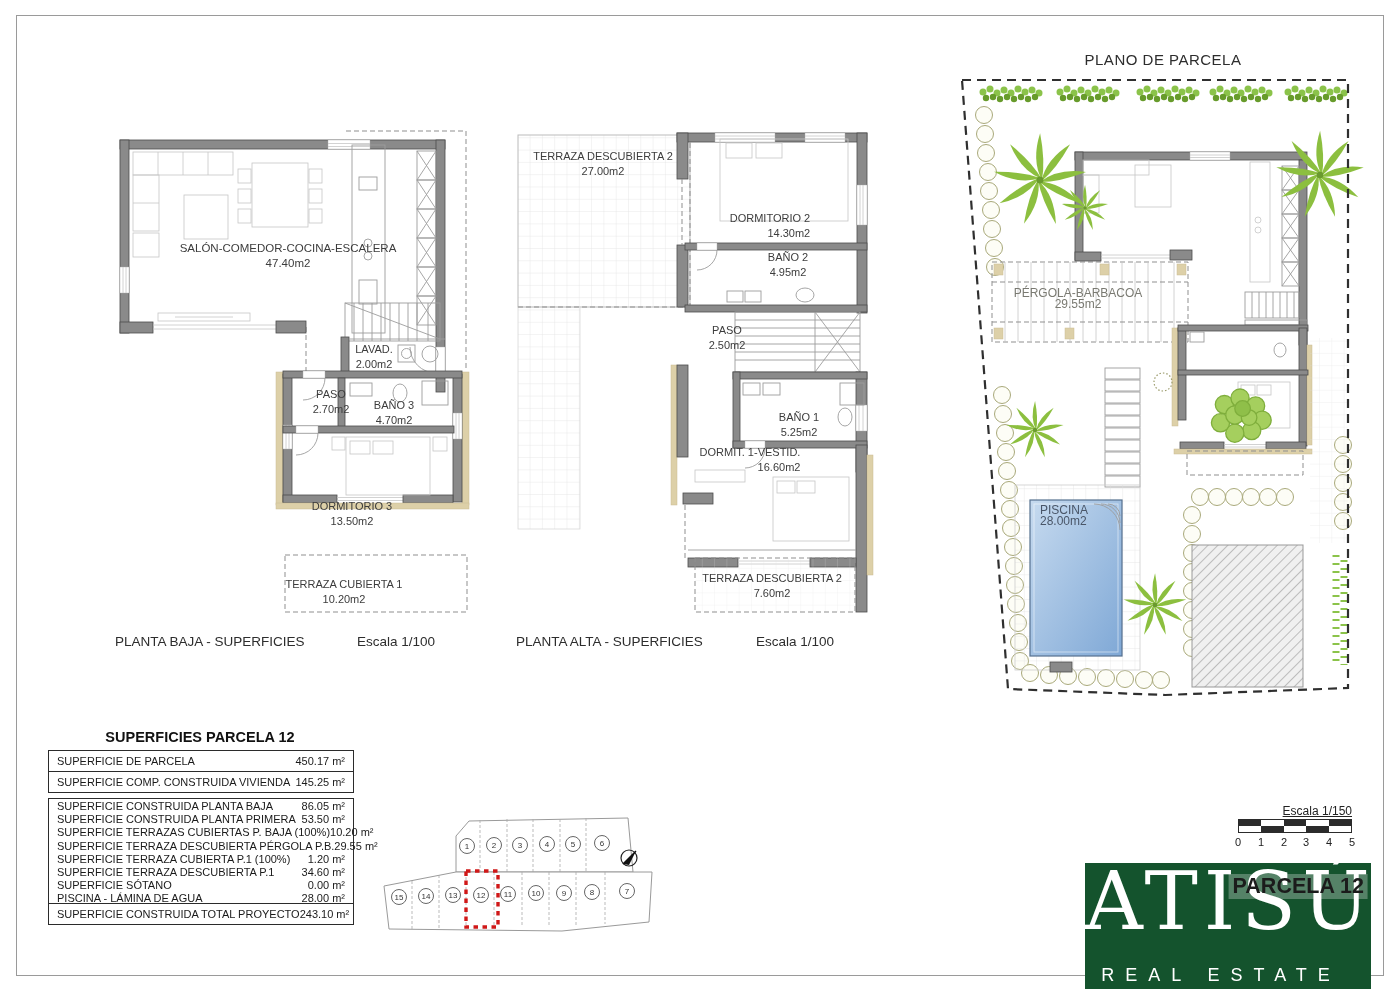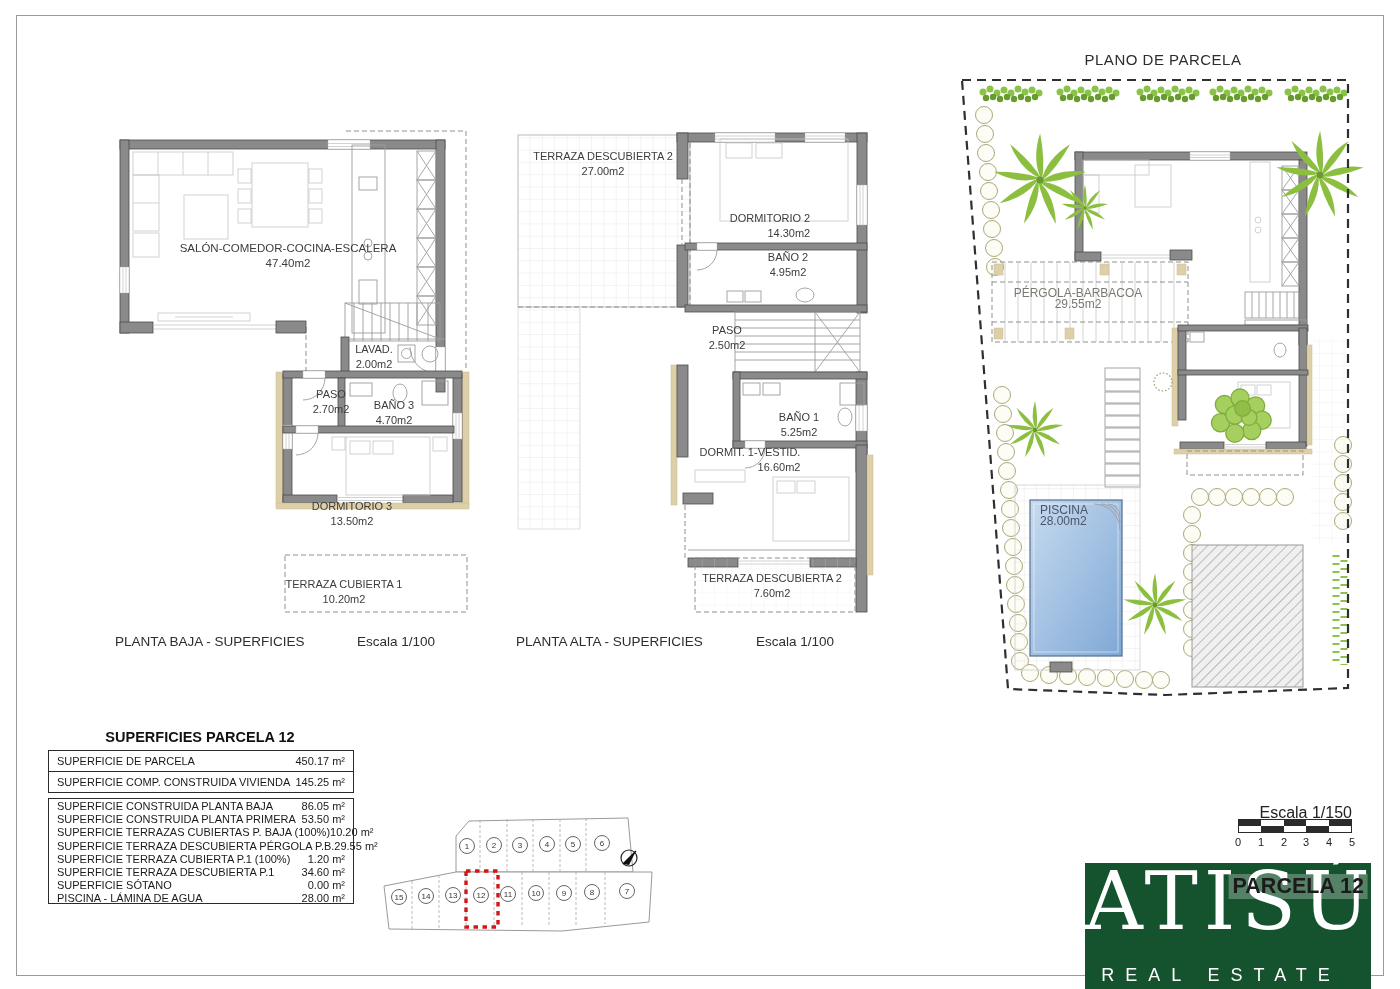--- a/index.html
+++ b/index.html
@@ -33,21 +33,21 @@
   
   #table-title{position:absolute;left:200px;top:729px;transform:translateX(-50%);
                font-size:14.5px;font-weight:bold;color:#111;z-index:3;white-space:nowrap;}
   .tbox{position:absolute;left:48px;width:306px;border:1.2px solid #2b2b2b;background:#fff;
         z-index:3;box-sizing:border-box;padding:0 8px;font-size:11px;color:#1a1a1a;}
   .trow{display:flex;justify-content:space-between;line-height:13.2px;white-space:nowrap;}
   .trow .tval{text-align:right;}
   .tbox.single .trow{line-height:20px;}
   
   #scalebar-label{position:absolute;left:1352px;top:804px;transform:translateX(-100%);
-                  font-size:16px;color:#222;z-index:3;white-space:nowrap;}
+                  font-size:12px;color:#222;z-index:3;white-space:nowrap;text-decoration:underline;}
   #scalebar{position:absolute;left:1238px;top:819px;width:114px;height:14px;border:1px solid #2b2b2b;
             z-index:3;display:flex;flex-direction:column;box-sizing:border-box;}
   #scalebar .sb-row{display:flex;flex:1;}
   #scalebar .sb-seg{flex:1;}
   .sb-d{background:#2b2b2b;} .sb-w{background:#fff;}
   .sb-tick{position:absolute;transform:translateX(-50%);top:836px;font-size:11px;color:#222;z-index:3;}
   
   #logo-box{position:absolute;left:1085px;top:863px;width:286px;height:126px;background:#14532d;z-index:4;}
   #logo-text{position:absolute;left:0;top:-8px;width:272px;text-align:center;
              font-family:"DejaVu Serif","Liberation Serif",serif;font-size:80px;color:#fff;
@@ -628,20 +628,26 @@
       </div>
     <div class="trow">
         <span>SUPERFICIE SÓTANO</span>
         <span class="tval">0.00 m²</span>
       </div>
     <div class="trow">
         <span>PISCINA - LÁMINA DE AGUA</span>
         <span class="tval">28.00 m²</span>
       </div>
   </div>
+  <div class="tbox single" style="top:903px;height:22px;">
+    <div class="trow">
+      <span>SUPERFICIE CONSTRUIDA TOTAL PROYECTO</span>
+      <span class="tval">243.10 m²</span>
+    </div>
+  </div>
 
   <div id="scalebar-label">Escala 1/150</div>
   <div id="scalebar">
     <div class="sb-row">
       <div class="sb-seg sb-d"></div>
         <div class="sb-seg sb-w"></div>
         <div class="sb-seg sb-d"></div>
         <div class="sb-seg sb-w"></div>
         <div class="sb-seg sb-d"></div>
     </div>

